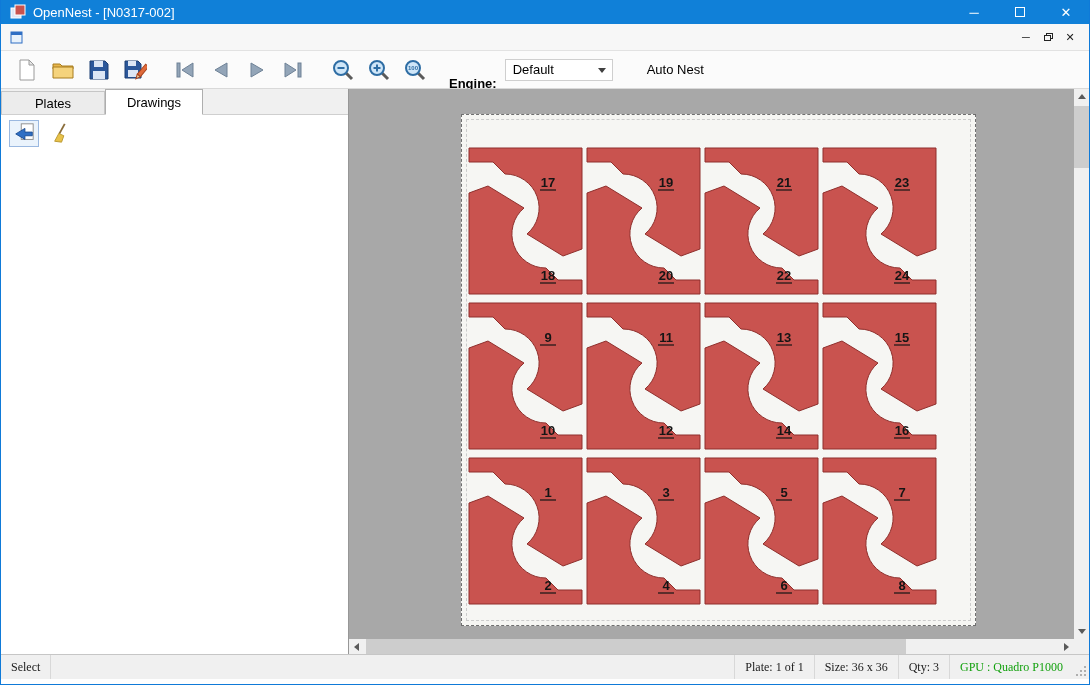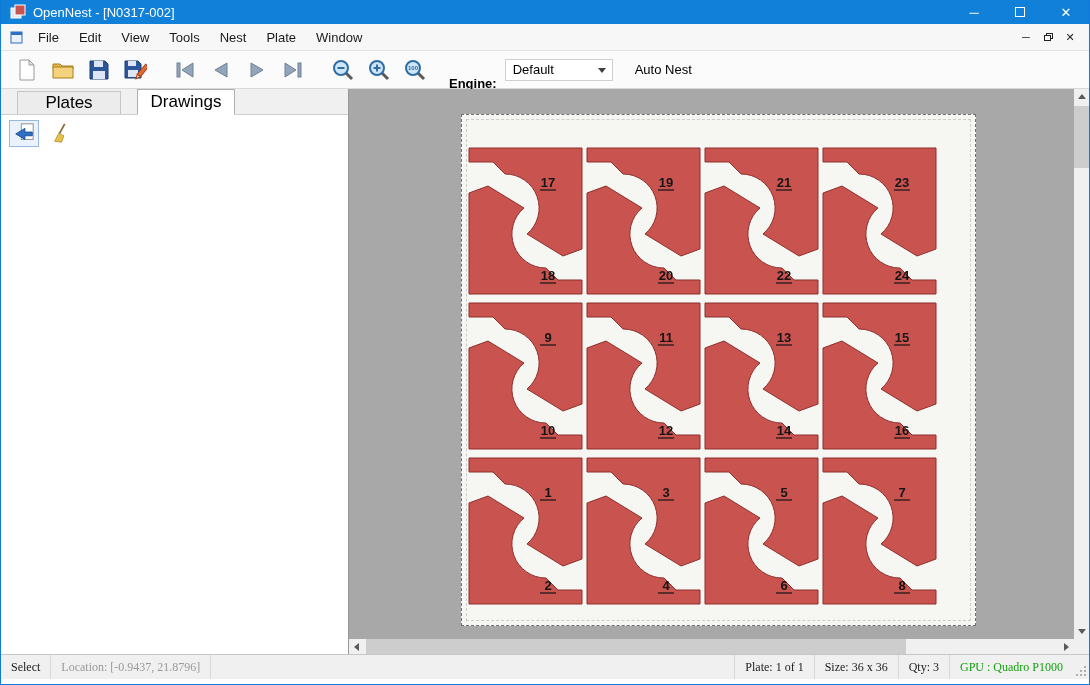--- a/index.html
+++ b/index.html
@@ -34,29 +34,29 @@
              display: flex; align-items: center; padding-left: 8px; }
   .tool-btn { width: 36px; height: 32px; display: flex; align-items: center; justify-content: center; }
   .tool-sep { width: 14px; height: 100%; }
   .engine-label { font-weight: bold; font-size: 13px; margin-left: 16px; margin-top: 28px; }
   .combo { width: 108px; height: 22px; background: #fff; border: 1px solid #cfcfcf;
            display: flex; align-items: center; padding-left: 7px; font-size: 13px;
            margin-left: 8px; position: relative; }
   .combo-arrow { position: absolute; right: 6px; top: 8px; width: 0; height: 0;
                  border-left: 4px solid transparent; border-right: 4px solid transparent;
                  border-top: 5px solid #404040; }
-  .autonest { margin-left: 16px; font-size: 13px; padding: 4px 6px; }
+  .autonest { margin-left: 28px; font-size: 13px; padding: 4px 6px; }
 
   
   .main { display: flex; height: 565px; }
   .sidebar { width: 348px; min-width: 348px; border-right: 1px solid #979797;
              display: flex; flex-direction: column; background: #fff; }
   .tabstrip { height: 26px; background: #f0f0f0; display: flex; border-bottom: 1px solid #cfcfcf; align-items: flex-end; }
   .tab { width: 104px; height: 23px; display: flex; align-items: center; justify-content: center;
-         font-size: 17px; background: #ececec; border: 1px solid #c6c6c6; border-bottom: none; margin-left: 16px; }
+         font-size: 13px; background: #ececec; border: 1px solid #c6c6c6; border-bottom: none; }
   .tab.active { background: #fff; height: 26px; width: 98px; border-color: #aeaeae;
                 margin-bottom: -1px; border-bottom: 1px solid #fff; }
   .side-tools { height: 36px; display: flex; align-items: center; gap: 8px; padding-left: 8px; background: #fff; }
   .side-btn { width: 30px; height: 27px; display: flex; align-items: center; justify-content: center; }
   .side-btn.boxed { border: 1px solid #9ab8e0; background: #eaf3fc; }
   .drawing-item { background: #fbfbe3; border-top: 1px solid #e9e9cf; border-bottom: 1px solid #dedec2;
                   display: flex; gap: 16px; padding: 8px 8px; height: 87px; }
   .thumb { display: flex; align-items: flex-start; }
   .meta { display: flex; flex-direction: column; }
   .d-title { font-size: 13.5px; font-weight: bold; color: #141414; margin: 3px 0 5px; }
@@ -119,29 +119,20 @@
     </div>
   </div>
 
   <div class="menubar">
     <span class="mdi-doc-icon">
       <svg width="15" height="15" viewBox="0 0 15 15">
         <rect x="2" y="2" width="11" height="11" fill="#e9f2fb" stroke="#2f6fc4"></rect>
         <rect x="2" y="2" width="11" height="3" fill="#2f6fc4"></rect>
       </svg>
     </span>
-    <div class="menu-items">
-        <div class="menu-item">File</div>
-        <div class="menu-item">Edit</div>
-        <div class="menu-item">View</div>
-        <div class="menu-item">Tools</div>
-        <div class="menu-item">Nest</div>
-        <div class="menu-item">Plate</div>
-        <div class="menu-item">Window</div>
-      </div>
     <div class="mdi-controls">
       <div class="mdi-btn">─</div>
       <div class="mdi-btn">
         <span class="restorebox">
             <span class="r1"></span>
             <span class="r2"></span>
           </span>
       </div>
       <div class="mdi-btn">✕</div>
     </div>
@@ -381,21 +372,20 @@
         <div class="sarrow" style="right:0">
             <span class="tri-right"></span>
           </div>
       </div>
       <div class="scroll-corner"></div>
     </div>
   </div>
 
   <div class="statusbar">
     <div class="sb-cell sb-left">Select</div>
-    <div class="sb-cell sb-left sb-gray">Location: [-0.9437, 21.8796]</div>
     <div class="sb-spring"></div>
     <div class="sb-cell sb-right">Plate: 1 of 1</div>
     <div class="sb-cell sb-right">Size: 36 x 36</div>
     <div class="sb-cell sb-right">Qty: 3</div>
     <div class="sb-cell sb-right sb-gpu">GPU : Quadro P1000</div>
     <div class="grip">
       <svg width="12" height="12" viewBox="0 0 12 12">
         <circle cx="10" cy="2" r="1" fill="#9a9a9a"></circle>
           <circle cx="10" cy="6" r="1" fill="#9a9a9a"></circle>
         <circle cx="10" cy="10" r="1" fill="#9a9a9a"></circle>

